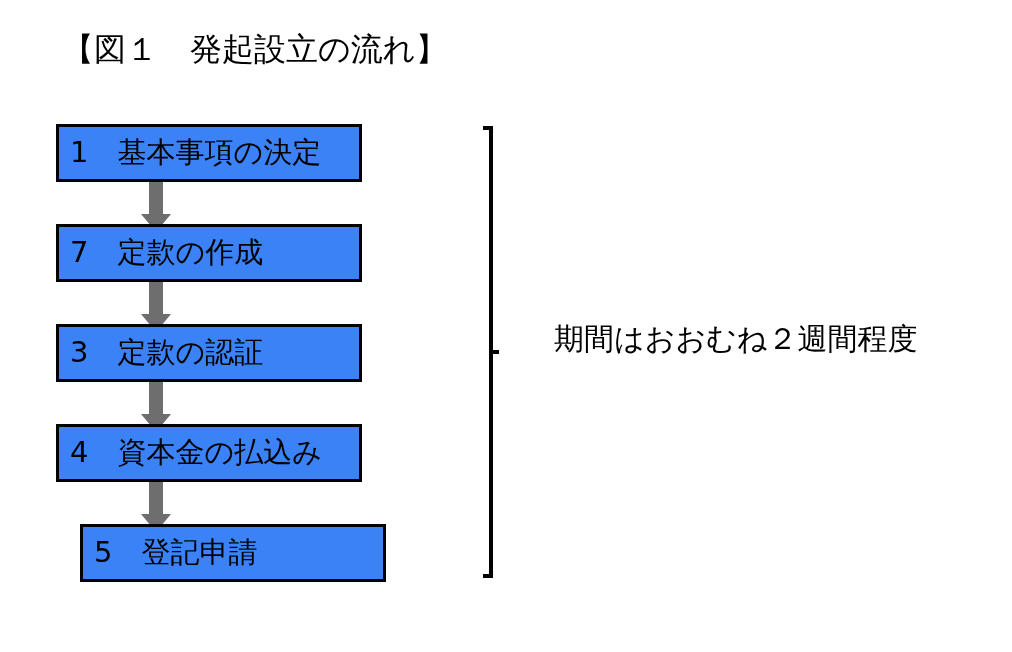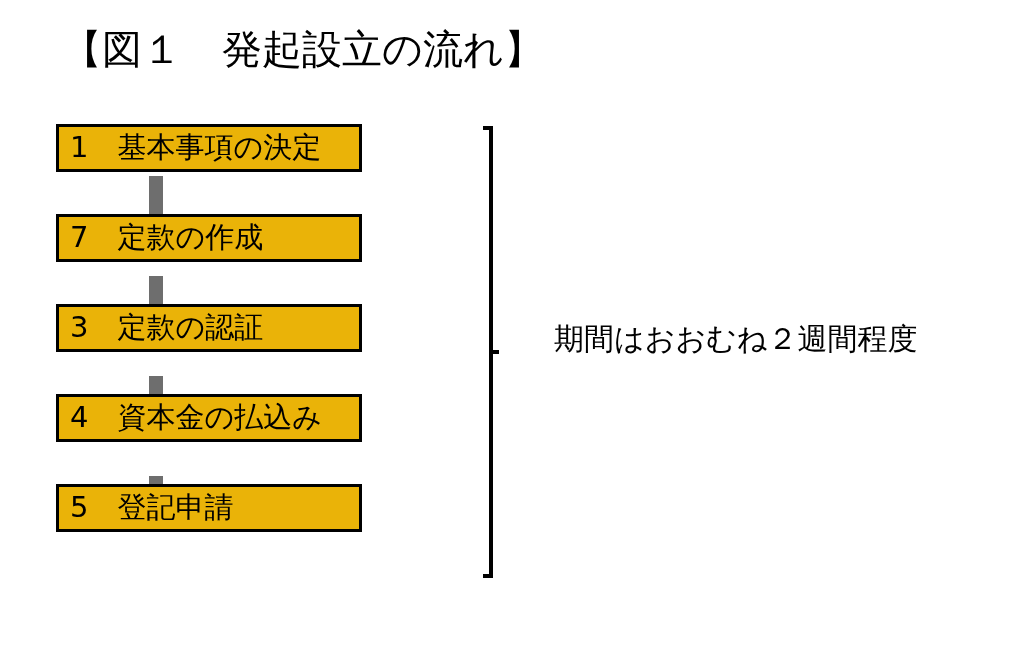--- a/index.html
+++ b/index.html
@@ -18,47 +18,48 @@
     height: 652px;
     background: #ffffff;
     overflow: hidden;
   }
 
   
   .figure-title {
     position: absolute;
     left: 62px;
     top: 27px;
-    font-size: 40px;
+    font-size: 32px;
     line-height: 44px;
     letter-spacing: 0px;
     white-space: pre;
     color: #000000;
     text-align: center;
   }
 
   
   .flow-column {
     position: absolute;
     left: 56px;
     top: 124px;
     width: 306px;
   }
   .flow-step {
     position: relative;
     width: 306px;
-    height: 48px;
+    height: 58px;
     box-sizing: border-box;
     border: 3px solid #000000;
-    background: #eab308;
+    background: #3b82f6;
     margin-bottom: 42px;
     z-index: 2;
   }
   .flow-step:last-of-type {
     margin-bottom: 0;
+    margin-left: 24px;
   }
   .flow-step-label {
     position: absolute;
     left: 11px;
     top: 50%;
     transform: translateY(-52%);
     font-size: 29px;
     line-height: 34px;
     white-space: pre;
     color: #000000;

